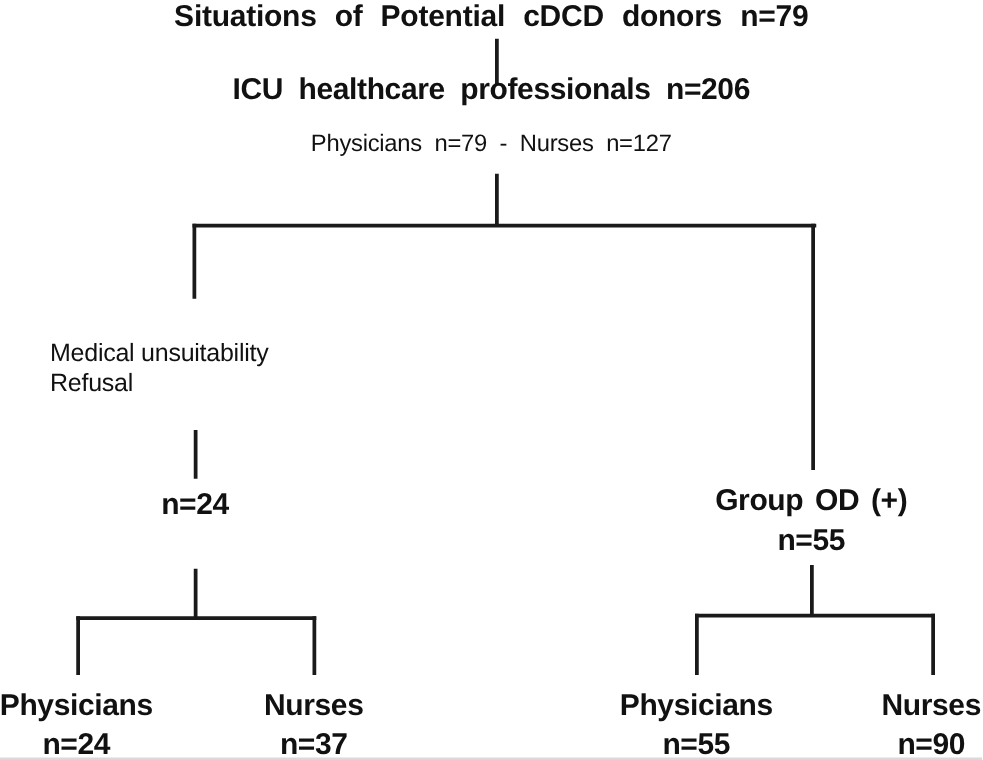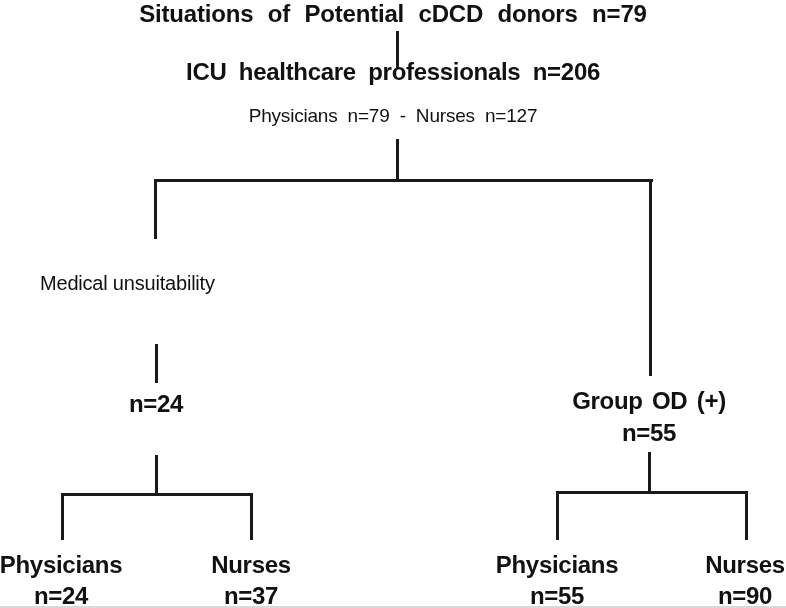--- a/index.html
+++ b/index.html
@@ -37,20 +37,21 @@
   <div class="txt h2 center" style="left:0;top:105px;width:786px;">Physicians n=79 - Nurses n=127</div>
 
   <div class="line v" style="left:396px;top:139px;height:42px;"></div>
 
   <div class="line h" style="left:154px;top:179px;width:499px;"></div>
 
   <div class="line v" style="left:154px;top:179px;height:60px;"></div>
 
   <div class="txt reasons" style="left:40px;top:241px;margin-top:30px;">
     <div>Medical unsuitability</div>
+    <div>Refusal</div>
   </div>
 
   <div class="line v" style="left:155px;top:344px;height:39px;"></div>
 
   <div class="txt group center" style="left:36px;top:388px;width:240px;">
     <div>n=24</div>
   </div>
 
   <div class="line v" style="left:155px;top:455px;height:41px;"></div>
   <div class="line h" style="left:61px;top:493px;width:192px;"></div>

